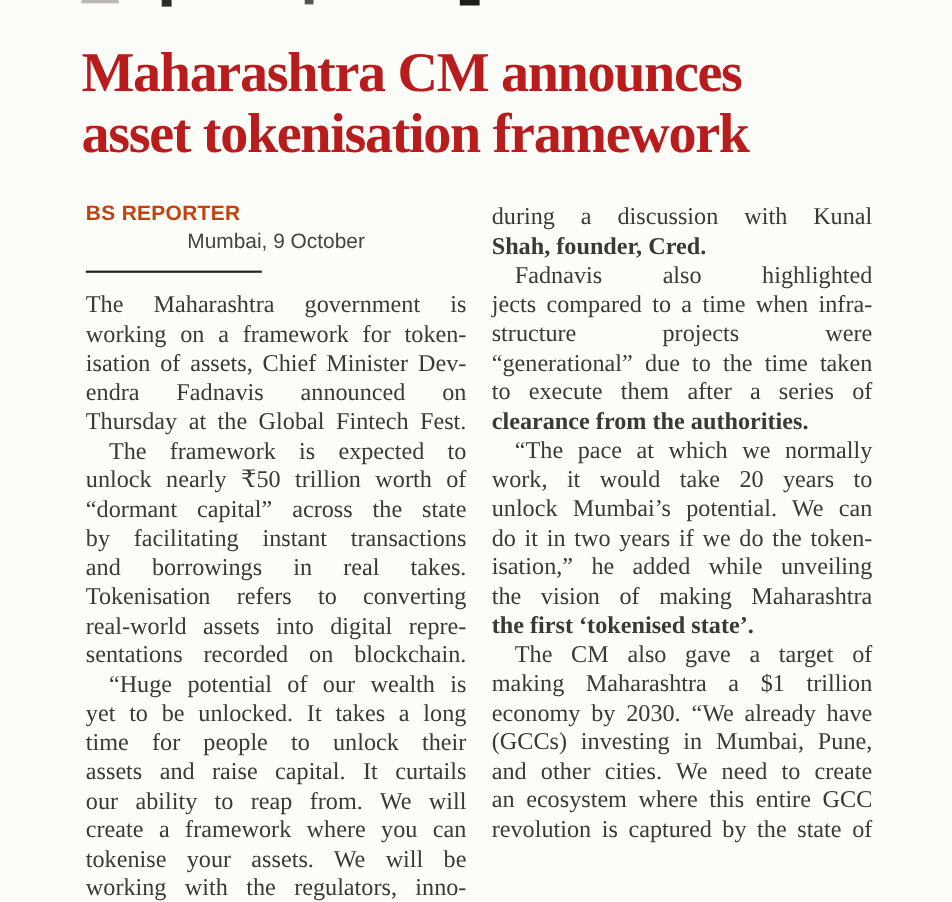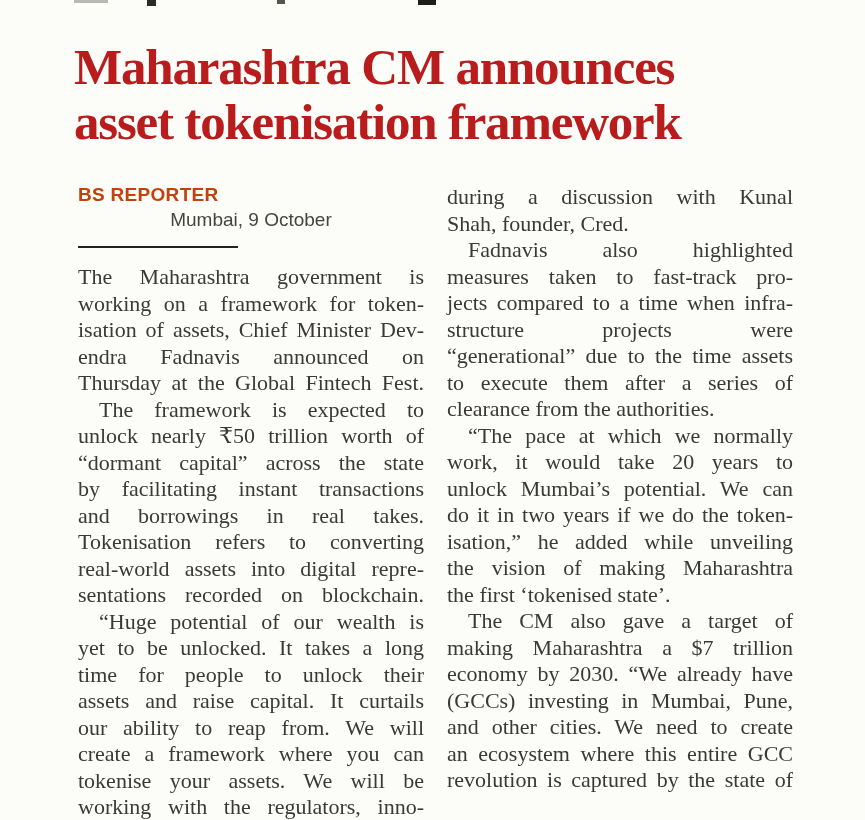--- a/index.html
+++ b/index.html
@@ -57,21 +57,21 @@
     margin-top: 14px;
     margin-bottom: 16px;
   }
 
   .body-text .line {
     font-size: 22px;
     line-height: 26.5px;
     text-align: justify;
     text-align-last: justify;
   }
-  .body-text .line.end { text-align-last: left; }
+  .body-text .line.end { text-align-last: left; font-weight: bold; }
   .body-text .line.indent { text-indent: 21px; }
 </style>
 </head>
 <body>
 
 <div class="artifact a1"></div>
 <div class="artifact a2"></div>
 <div class="artifact a3"></div>
 <div class="artifact a4"></div>
 
@@ -107,35 +107,34 @@
         <div class="line">create a framework where you can</div>
         <div class="line">tokenise your assets. We will be</div>
         <div class="line">working with the regulators, inno-</div>
       </div>
   </div>
   <div class="col">
     <div class="body-text" id="right-col-body">
         <div class="line">during a discussion with Kunal</div>
         <div class="line end">Shah, founder, Cred.</div>
         <div class="line indent">Fadnavis also highlighted</div>
-        <div class="line">measures taken to fast-track pro-</div>
         <div class="line">jects compared to a time when infra-</div>
         <div class="line">structure projects were</div>
-        <div class="line">“generational” due to the time assets</div>
+        <div class="line">“generational” due to the time taken</div>
         <div class="line">to execute them after a series of</div>
         <div class="line end">clearance from the authorities.</div>
         <div class="line indent">“The pace at which we normally</div>
         <div class="line">work, it would take 20 years to</div>
         <div class="line">unlock Mumbai’s potential. We can</div>
         <div class="line">do it in two years if we do the token-</div>
         <div class="line">isation,” he added while unveiling</div>
         <div class="line">the vision of making Maharashtra</div>
         <div class="line end">the first ‘tokenised state’.</div>
         <div class="line indent">The CM also gave a target of</div>
-        <div class="line">making Maharashtra a $7 trillion</div>
+        <div class="line">making Maharashtra a $1 trillion</div>
         <div class="line">economy by 2030. “We already have</div>
         <div class="line">(GCCs) investing in Mumbai, Pune,</div>
         <div class="line">and other cities. We need to create</div>
         <div class="line">an ecosystem where this entire GCC</div>
         <div class="line">revolution is captured by the state of</div>
       </div>
   </div>
 </div>
 
 </body></html>

